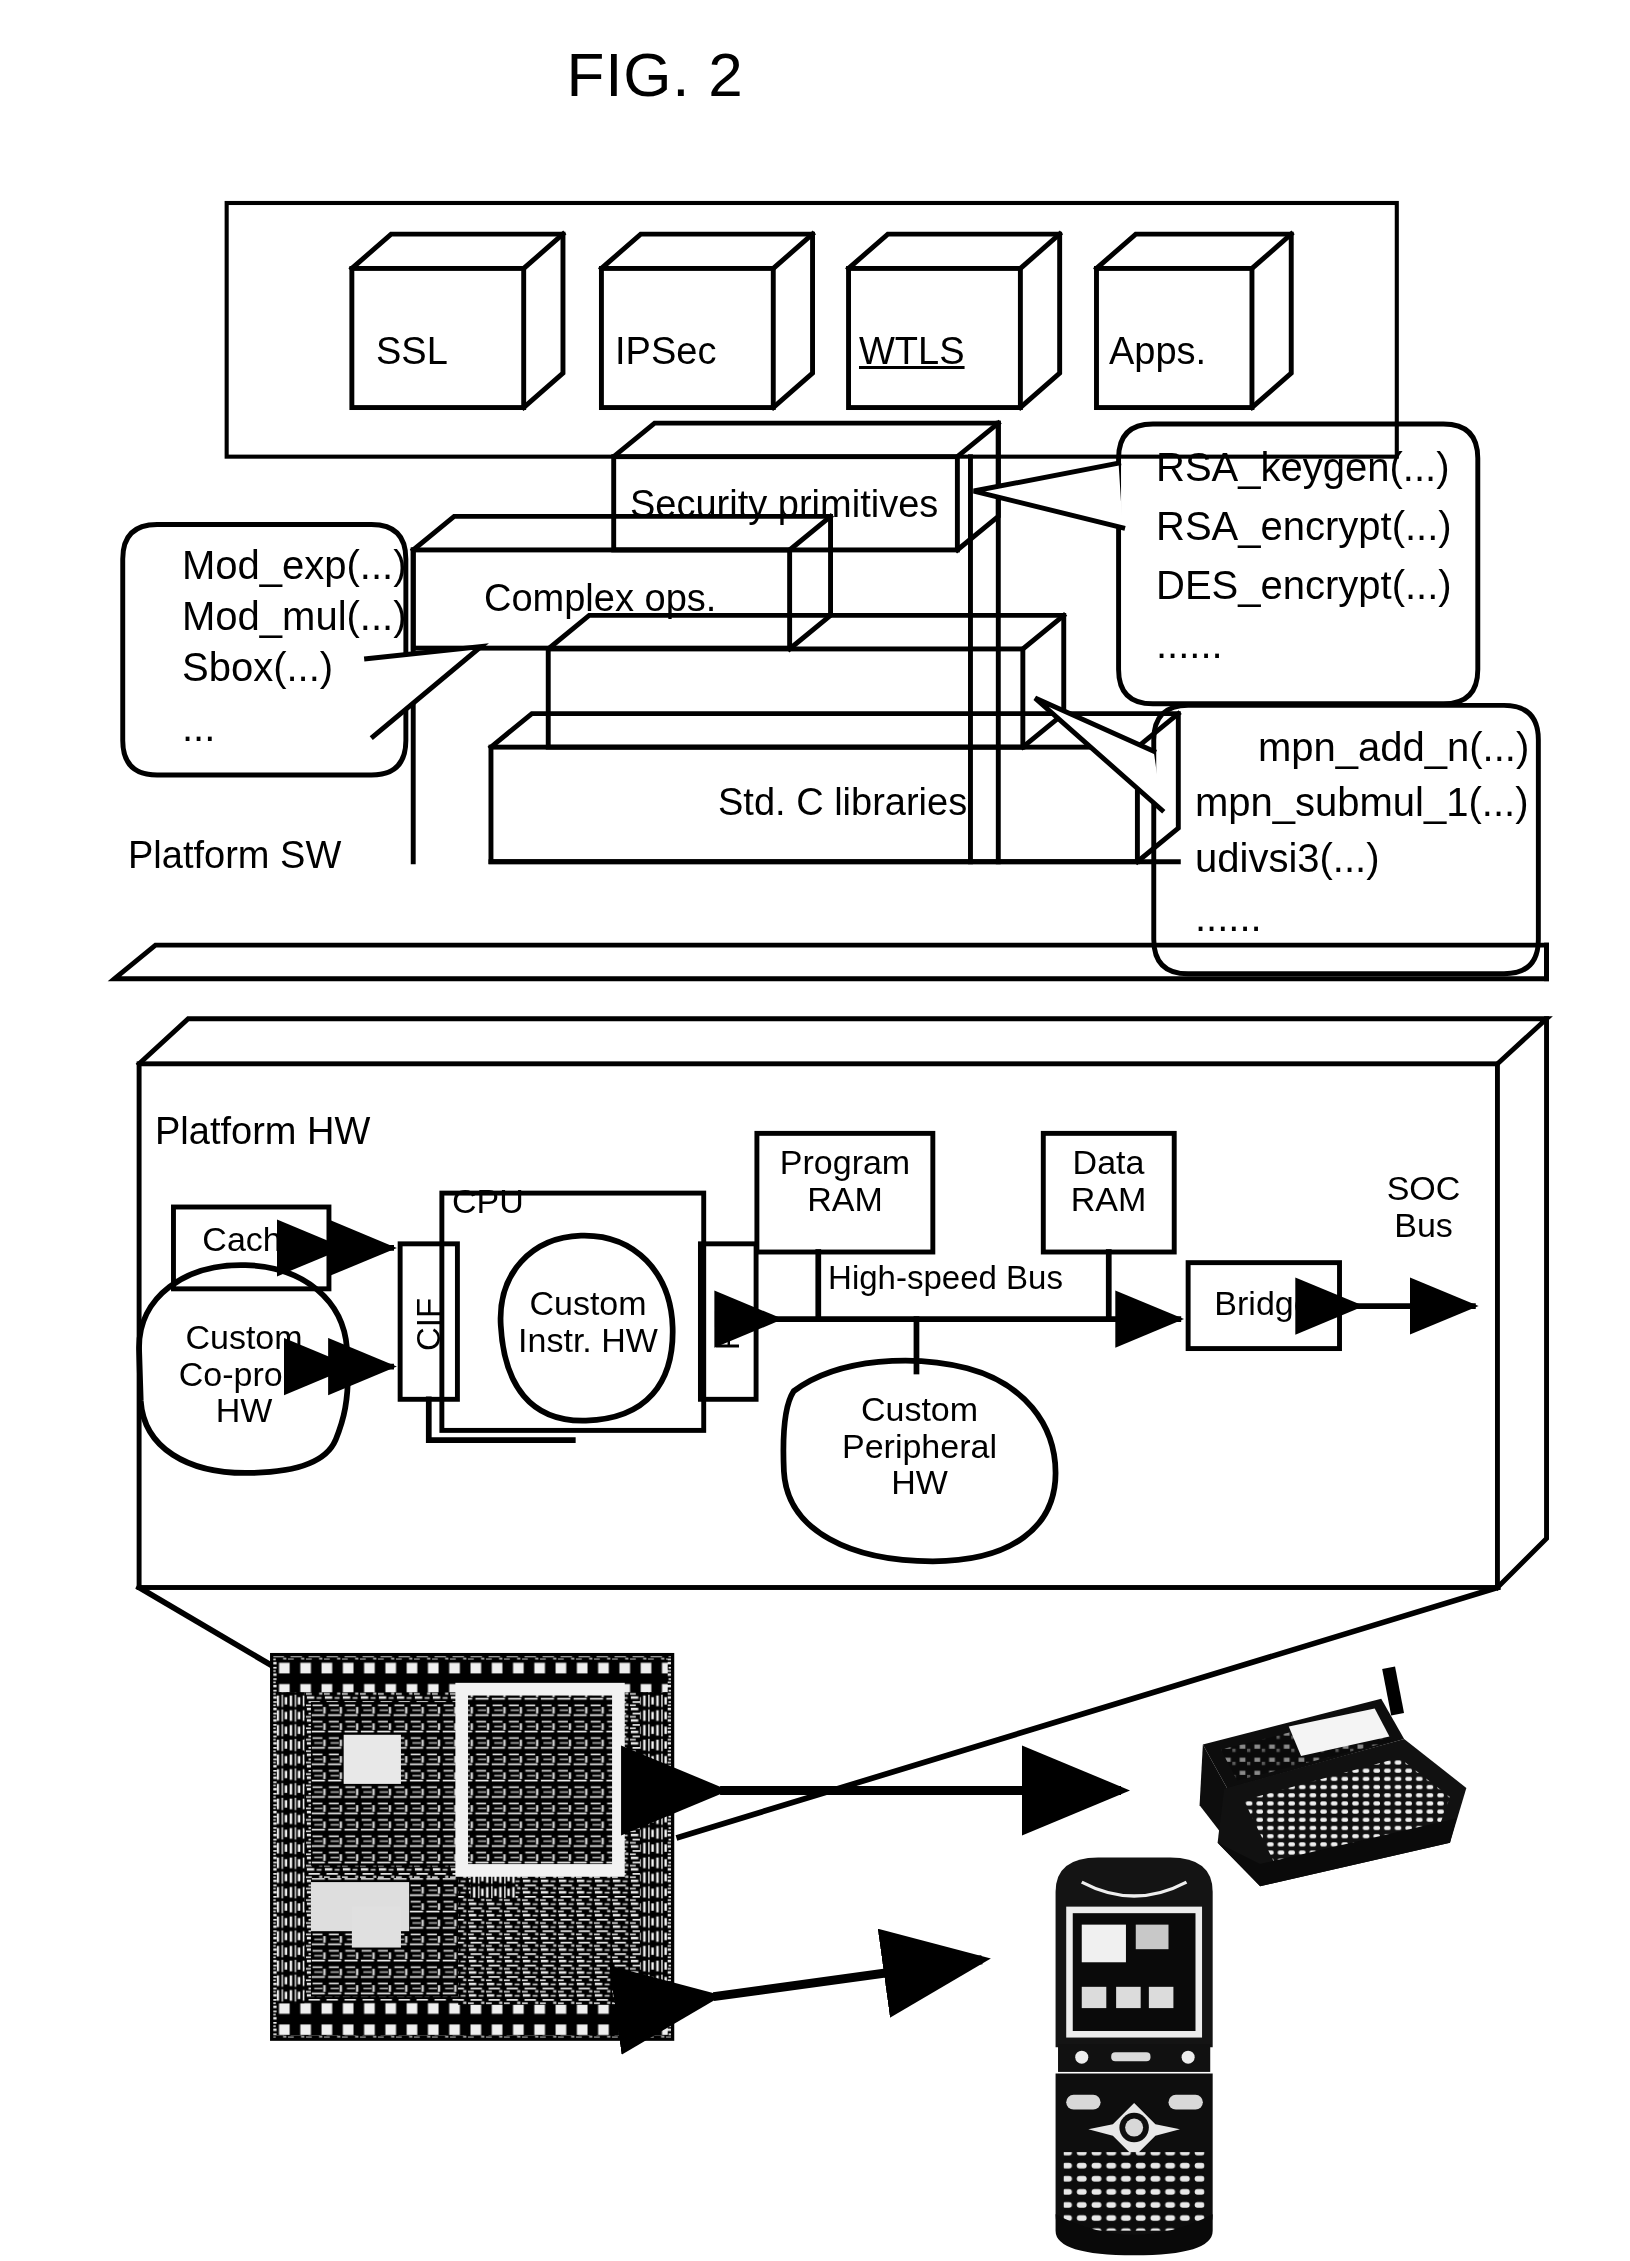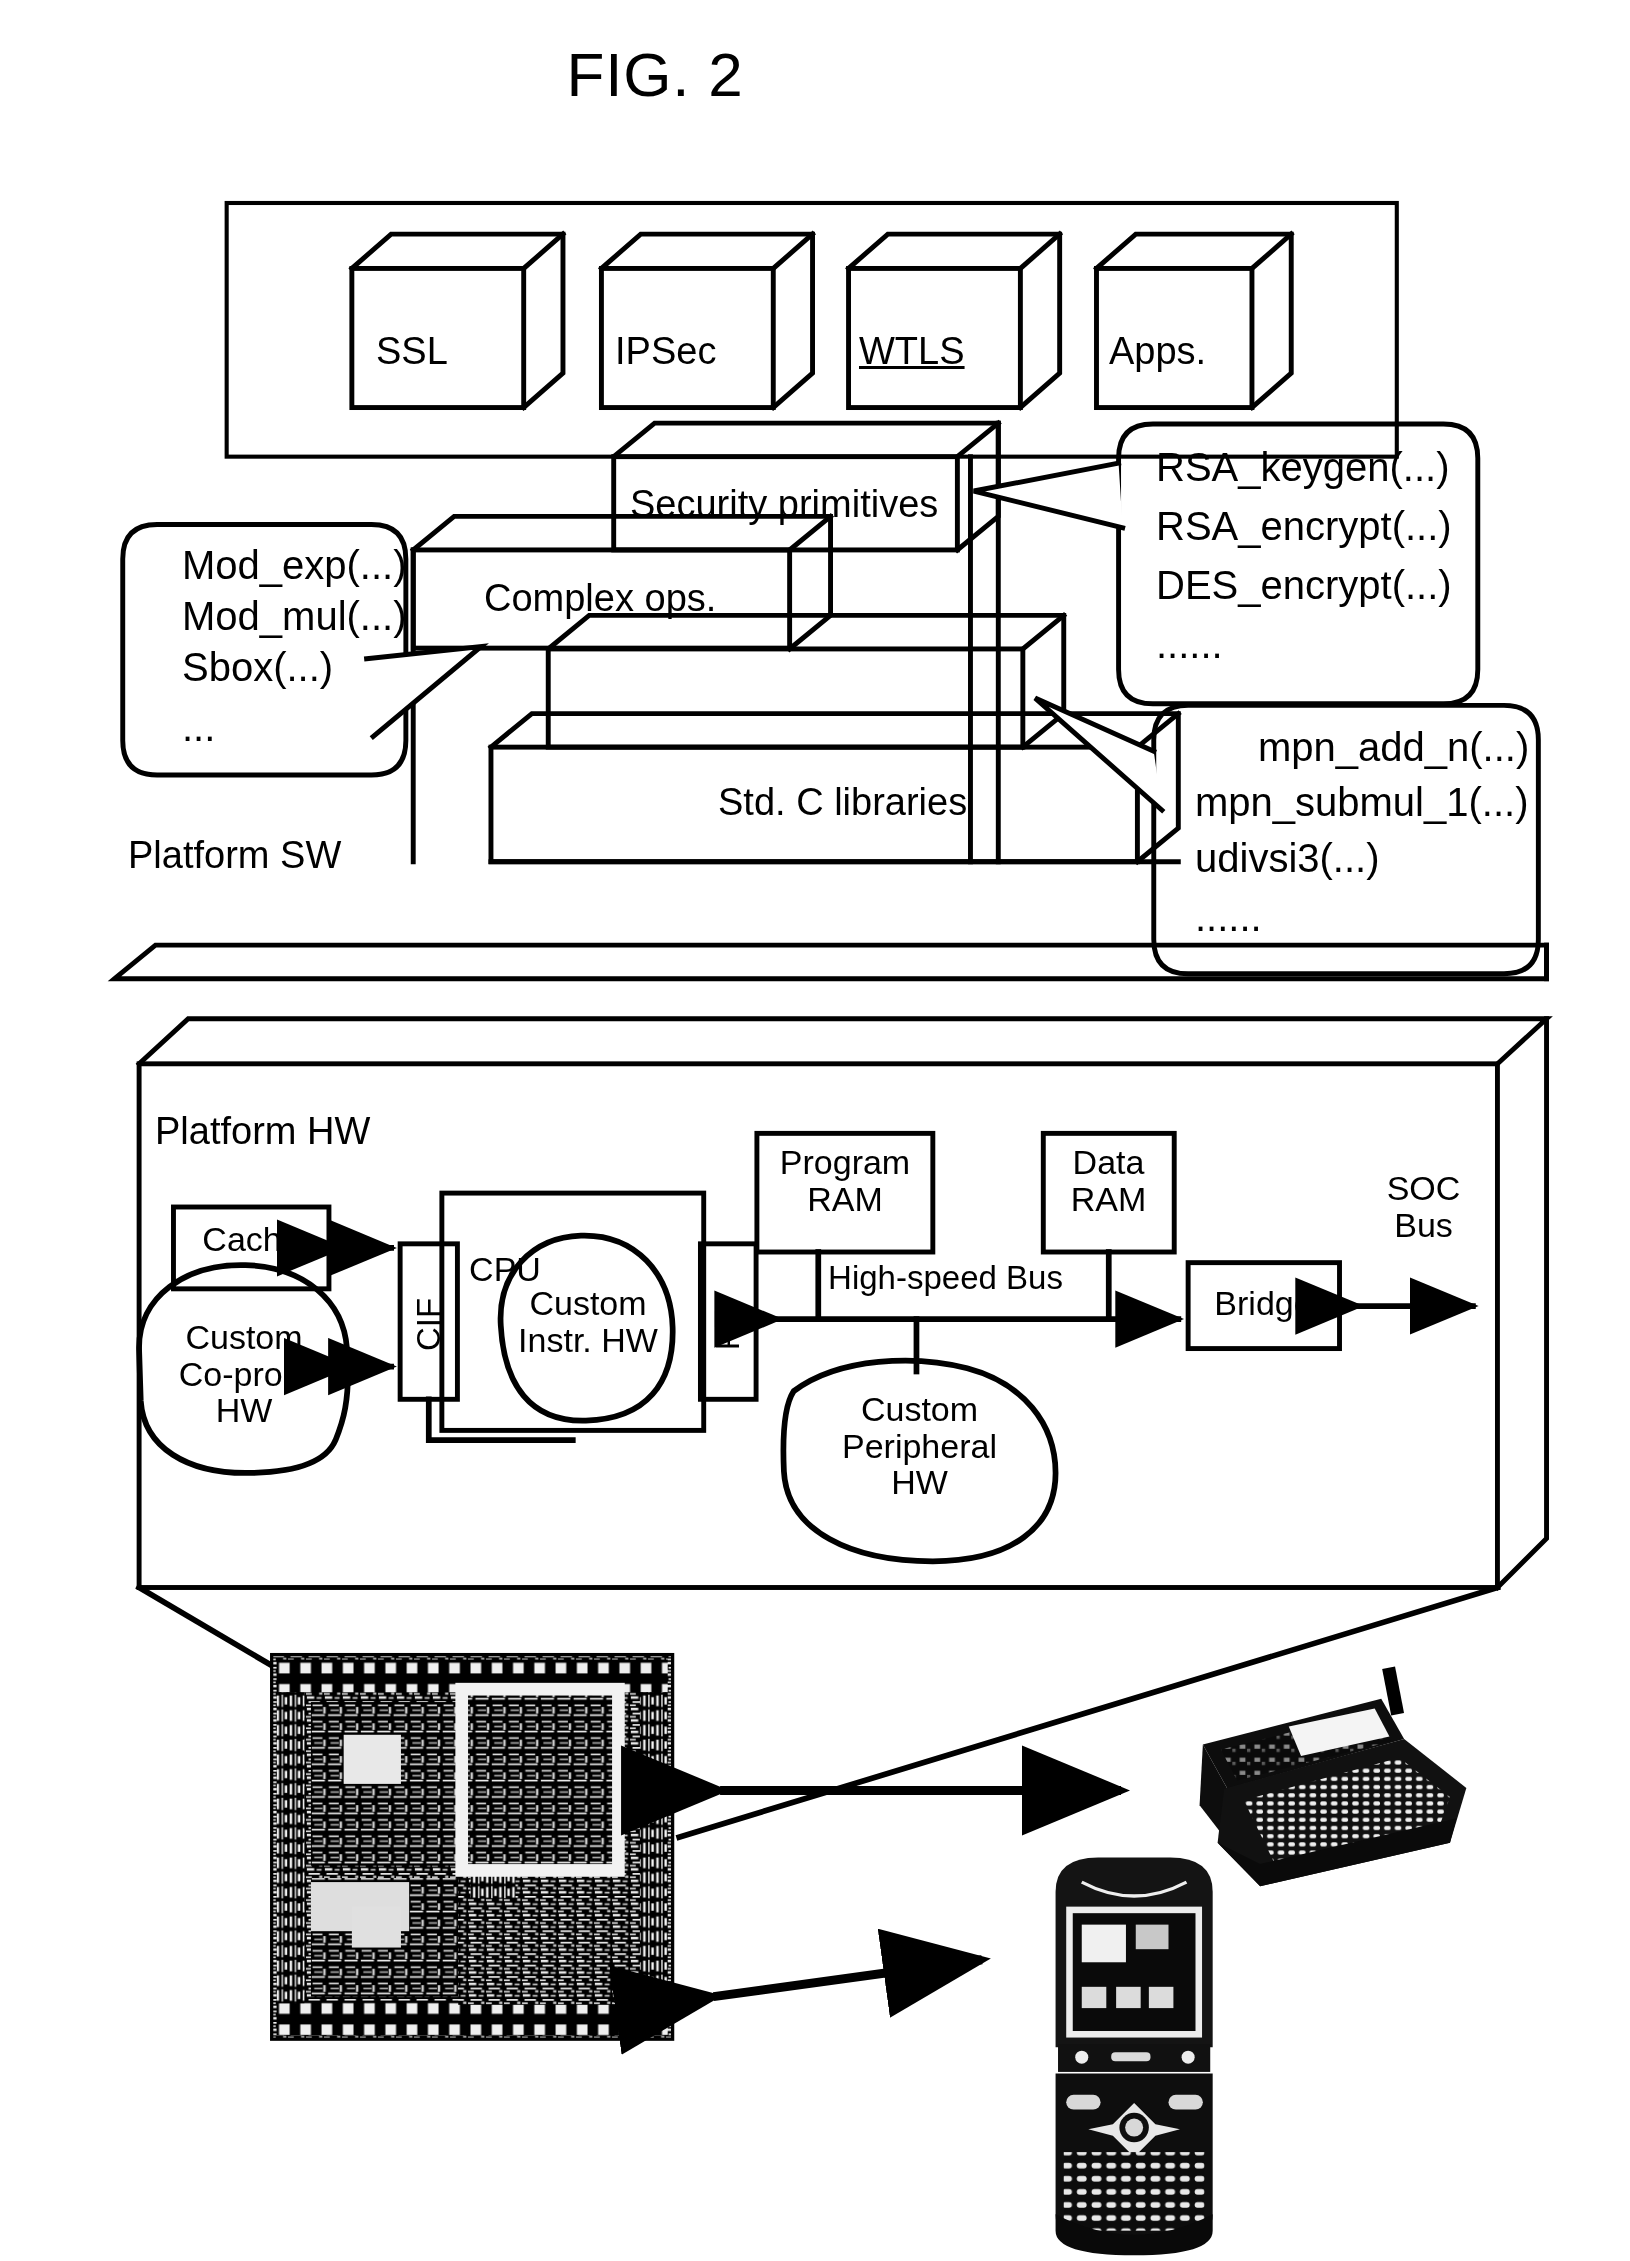--- a/index.html
+++ b/index.html
@@ -372,21 +372,21 @@
 
   <div class="lbl plat-lbl" style="left:155px; top:1109px;">Platform HW</div>
 
   <div class="lbl hw-lbl" style="left:174px; top:1221px; width:155px;">Cache</div>
   <div class="lbl hw-lbl" style="left:146px; top:1319px; width:196px;">Custom
 Co-proc.
 HW</div>
 
   <div class="lbl vert-lbl" style="left:384px; top:1305px; width:90px; text-align:center;">CIF</div>
 
-  <div class="lbl hw-lbl" style="left:452px; top:1251px; width:106px; text-align:center;">CPU</div>
+  <div class="lbl hw-lbl" style="left:452px; top:1183px; width:106px; text-align:left;">CPU</div>
   <div class="lbl hw-lbl" style="left:501px; top:1285px; width:174px;">Custom
 Instr. HW</div>
 
   <div class="lbl vert-lbl" style="left:683px; top:1305px; width:90px; text-align:center;">PIF</div>
 
   <div class="lbl hw-lbl" style="left:757px; top:1144px; width:176px;">Program
 RAM</div>
   <div class="lbl hw-lbl" style="left:1043px; top:1144px; width:131px;">Data
 RAM</div>
 

